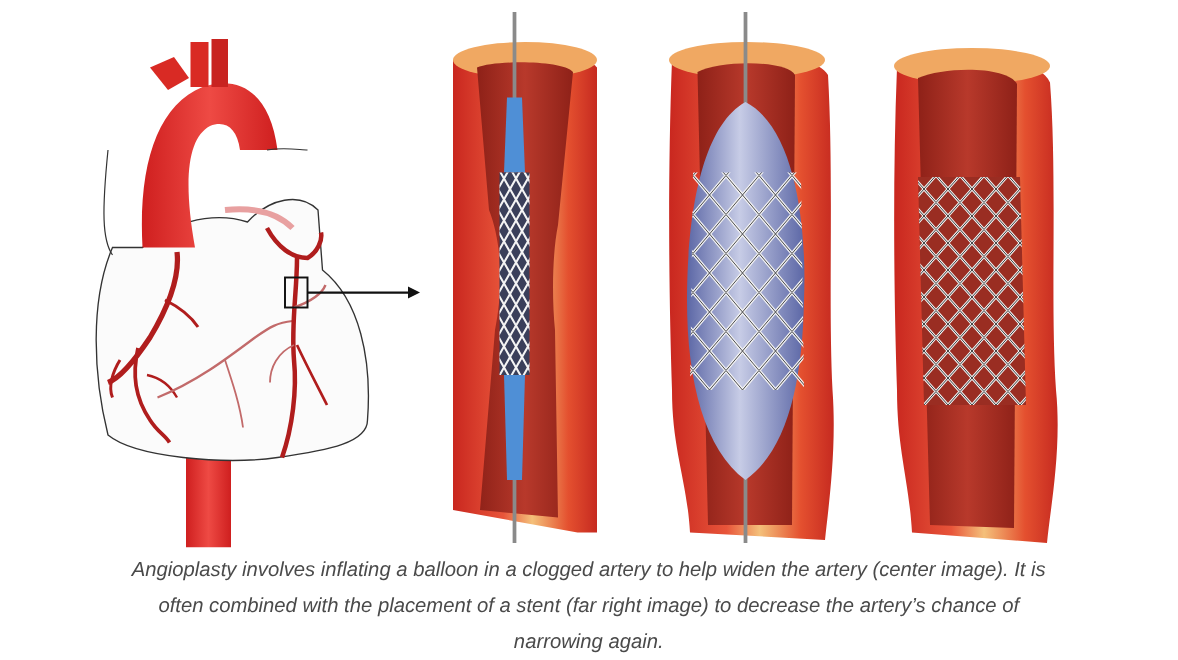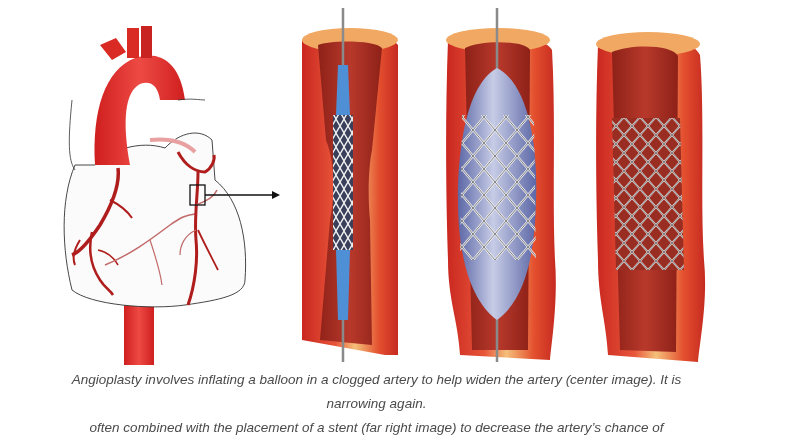--- a/index.html
+++ b/index.html
@@ -1,20 +1,20 @@
 <!DOCTYPE html>
 <html><head>
 <meta charset="utf-8">
 <style>
   html, body { margin:0; padding:0; background:#ffffff; }
   body { width:785px; height:440px; position:relative; overflow:hidden; font-family:"Liberation Sans", sans-serif; }
   .figure { position:absolute; left:0; top:0; width:785px; height:365px; }
   .figure svg { position:absolute; left:0; top:0; }
   .caption {
-    position:absolute; left:24px; top:368px; width:705px;
+    position:absolute; left:40px; top:368px; width:705px;
     text-align:center; font-style:italic; font-size:13.5px; line-height:24px;
     color:#4a4a4a; font-family:"Liberation Sans", sans-serif;
   }
 </style>
 </head>
 <body>
 
 <div class="figure">
   <svg width="785" height="365" viewBox="0 0 785 365" xmlns="http://www.w3.org/2000/svg">
     <defs>
@@ -114,15 +114,15 @@
       <ellipse cx="648" cy="44" rx="52" ry="12" fill="#f0a862"></ellipse>
       <path d="M612 52 C630 44 672 44 678 56 L676 352 L620 350 Z" fill="url(#lumenGrad)"></path>
       <path d="M612 118 L680 118 L684 270 L616 270 Z" fill="#9a2d22"></path>
       <path d="M612 118 L680 118 L684 270 L616 270 Z" fill="url(#meshSmall)"></path>
     </g>
   </svg>
 </div>
 
 <div class="caption">
   <div>Angioplasty involves inflating a balloon in a clogged artery to help widen the artery (center image). It is</div>
+  <div>often combined with the placement of a stent (far right image) to decrease the artery’s chance of</div>
   <div>narrowing again.</div>
-  <div>often combined with the placement of a stent (far right image) to decrease the artery’s chance of</div>
 </div>
 
 </body></html>

